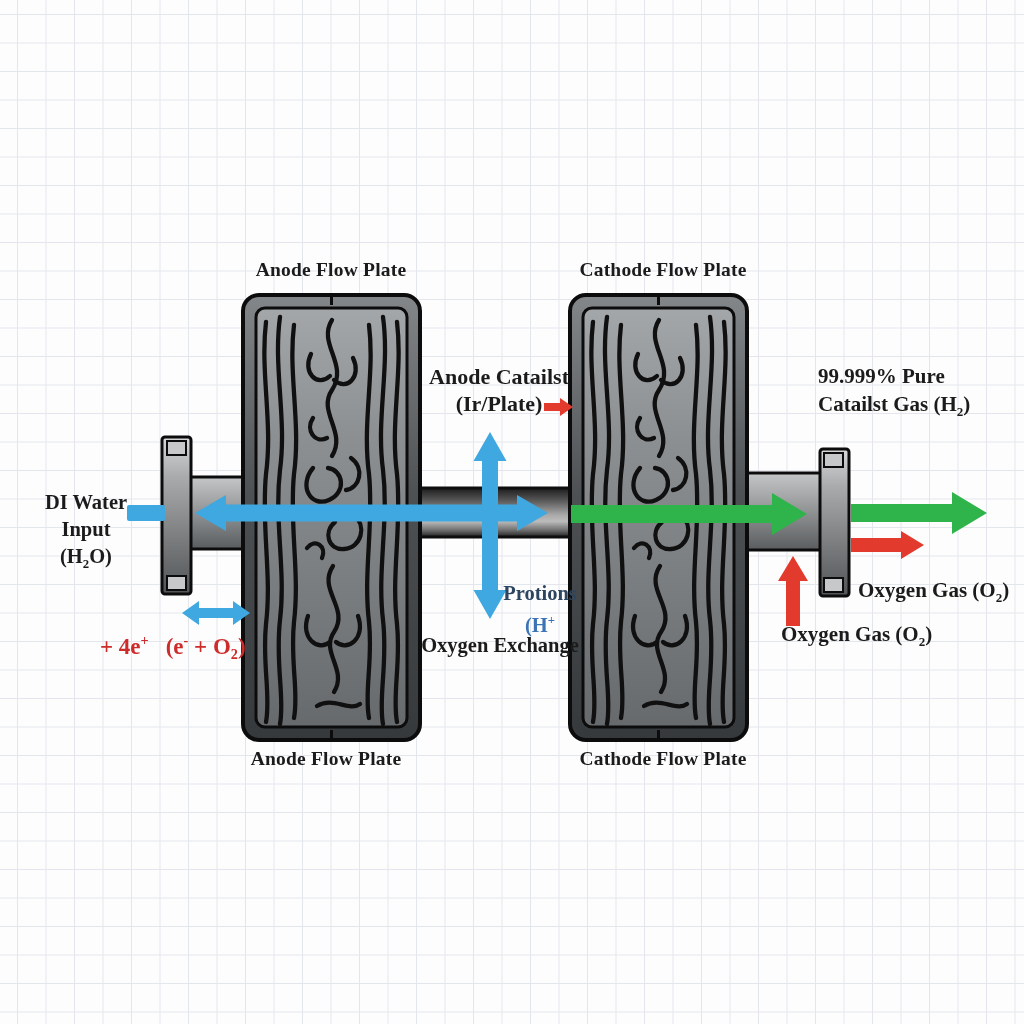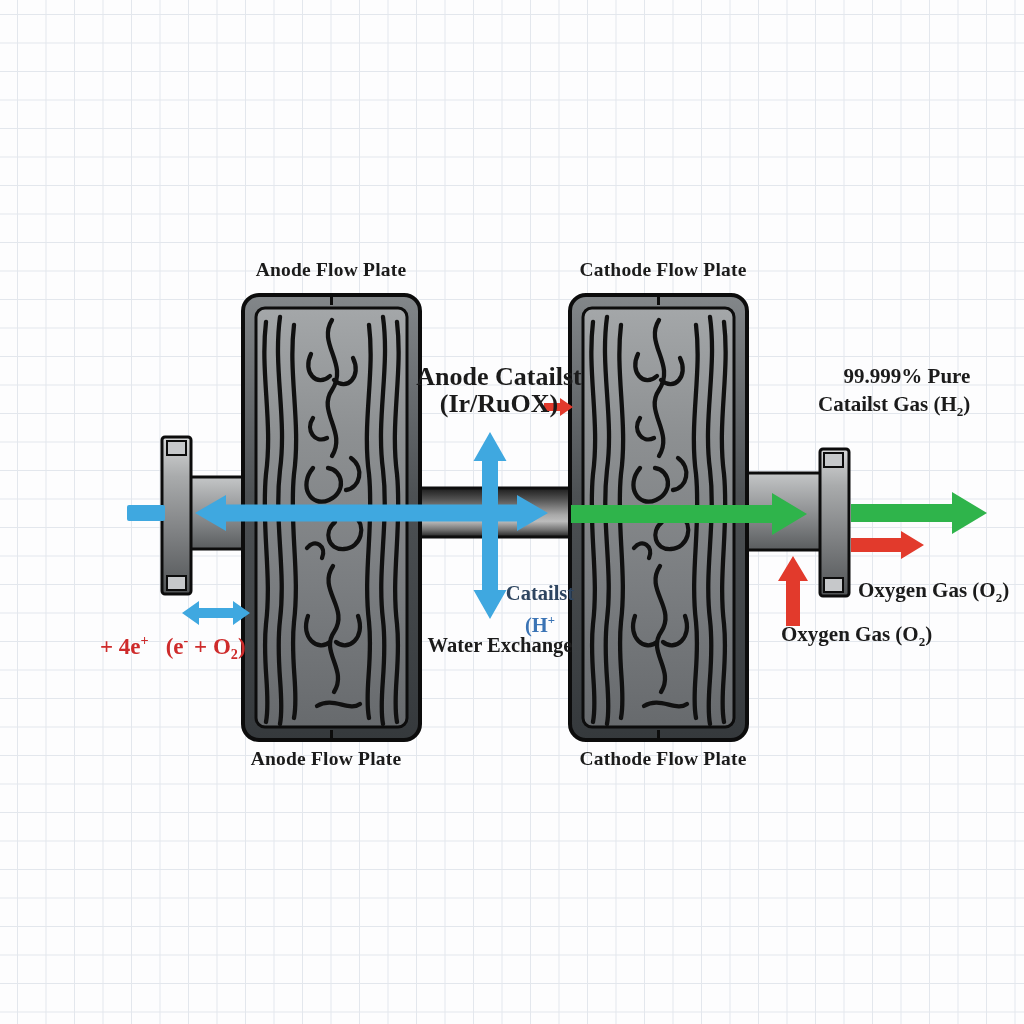--- a/index.html
+++ b/index.html
@@ -13,21 +13,21 @@
     background-position:17px 14px;
     font-family:Liberation Serif, serif;
   }
   svg.layer{position:absolute;left:0;top:0;}
   .lbl{position:absolute;color:#1b1b1b;font-weight:600;white-space:nowrap;}
   .ctr{transform:translateX(-50%);text-align:center;}
   sub{font-size:0.62em;}
   sup{font-size:0.62em;}
   .plate-title{font-size:19.5px;letter-spacing:.2px;}
   .water{font-size:20.5px;line-height:27px;}
-  .catalyst{font-size:26px;line-height:27px;}
+  .catalyst{font-size:22px;line-height:27px;}
   .membrane{font-size:20.5px;line-height:26px;}
   .protons{font-size:20.5px;line-height:27px;color:#2e4560;}
   .protons .formula{color:#3b74b5;}
   .hydrogen{font-size:21px;line-height:28px;}
   .oxy{font-size:21px;}
   .reaction{font-size:23px;line-height:37px;color:#ce2b2b;font-weight:600;}
   .reaction .gap{display:inline-block;width:17px;}
 </style>
 </head>
 <body>
@@ -137,36 +137,41 @@
     <polygon fill="#E23A2C" points="544,403 560,403 560,398 573,407 560,416 560,411 544,411"></polygon>
     <polygon fill="#E23A2C" points="851,538 901,538 901,531 924,545 901,559 901,552 851,552"></polygon>
     <polygon fill="#E23A2C" points="793,556 808,581 800,581 800,626 786,626 786,581 778,581"></polygon>
   </svg>
 
   <div class="lbl plate-title ctr" style="left:331px;top:259px;">Anode Flow Plate</div>
   <div class="lbl plate-title ctr" style="left:663px;top:259px;">Cathode Flow Plate</div>
   <div class="lbl plate-title ctr" style="left:326px;top:748px;">Anode Flow Plate</div>
   <div class="lbl plate-title ctr" style="left:663px;top:748px;">Cathode Flow Plate</div>
 
+  <div class="lbl water ctr" style="left:86px;top:489px;">
+    <div>DI Water</div>
+    <div>Input</div>
+    <div><span>(H</span><sub>2</sub><span>O)</span></div>
+  </div>
 
   <div class="lbl catalyst ctr" style="left:499px;top:363px;">
     <div>Anode Catailst</div>
-    <div>(Ir/RuOX)</div>
+    <div>(Ir/Plate)</div>
   </div>
 
   <div class="lbl protons ctr" style="left:540px;top:580px;">
-    <div>Catailst</div>
+    <div>Protions</div>
     <div class="formula"><span>(H</span><sup>+</sup></div>
   </div>
 
   <div class="lbl membrane ctr" style="left:500px;top:632px;">
-    <div>Water Exchange</div>
+    <div>Oxygen Exchange</div>
   </div>
 
-  <div class="lbl hydrogen" style="left:818px;top:362px;text-align:right;">
+  <div class="lbl hydrogen" style="left:818px;top:362px;">
     <div>99.999% Pure</div>
     <div><span>Catailst Gas (H</span><sub>2</sub><span>)</span></div>
   </div>
 
   <div class="lbl oxy" style="left:858px;top:578px;"><span>Oxygen Gas (O</span><sub>2</sub><span>)</span></div>
 
   <div class="lbl oxy" style="left:781px;top:622px;"><span>Oxygen Gas (O</span><sub>2</sub><span>)</span></div>
 
   <div class="lbl reaction" style="left:100px;top:622px;">
     <div><span>+ 4e</span><sup>+</sup><span class="gap"></span><span>(e</span><sup>-</sup><span> + O</span><sub>2</sub><span>)</span></div>

